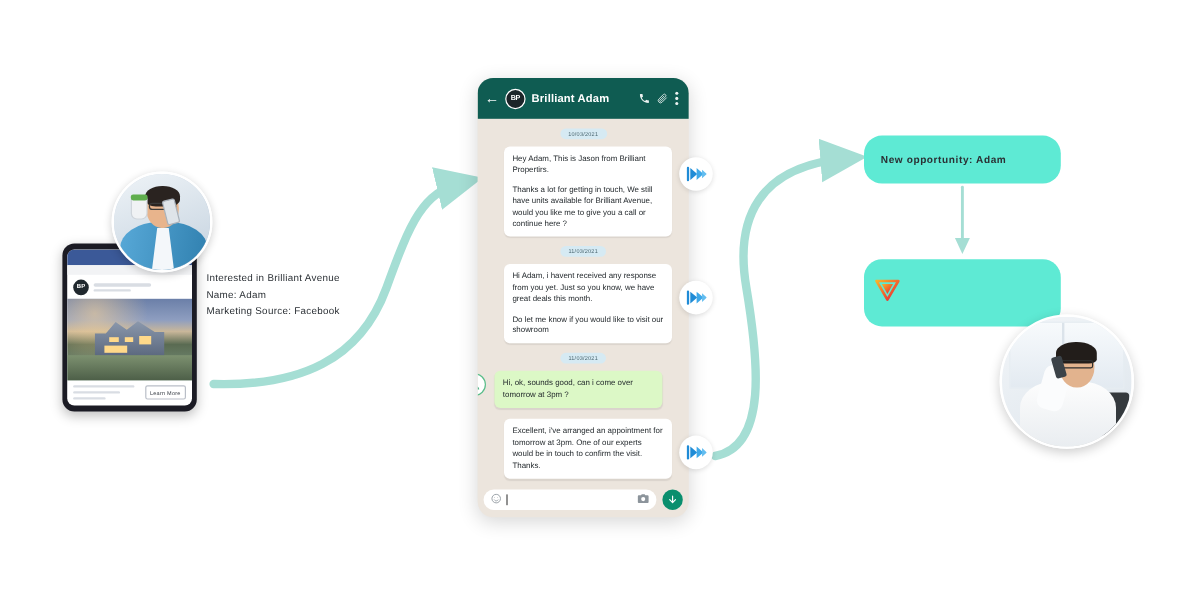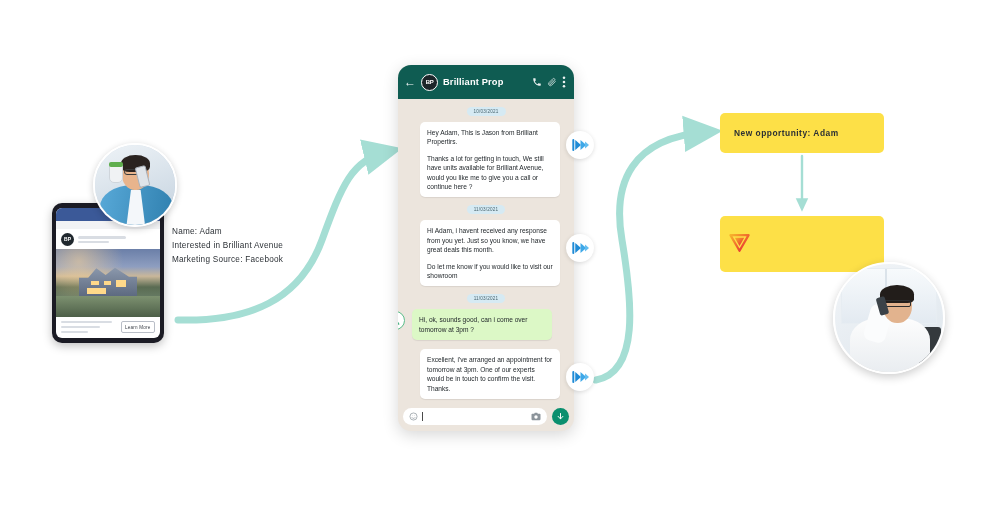--- a/index.html
+++ b/index.html
@@ -120,21 +120,21 @@
 
   
   .fwd {
     position:absolute; width:28px; height:28px; border-radius:50%; background:#fff;
     display:flex; align-items:center; justify-content:center;
     box-shadow:0 1px 4px rgba(0,0,0,.13);
   }
 
   
   .crm-card {
-    position:absolute; background:#fde047; border-radius:5px;
+    position:absolute; background:#5eead4; border-radius:15px;
   }
   #card-opportunity { left:720px; top:113px; width:164px; height:40px;
     display:flex; align-items:center; padding-left:14px; }
   #card-opportunity .ttl { font-size:8.4px; font-weight:bold; color:#2b3034; letter-spacing:.5px; }
 
   #card-notification { left:720px; top:216px; width:164px; height:56px;
     display:flex; align-items:center; gap:9px; padding:0 10px 0 9px; }
   .notif-text { font-size:7.6px; line-height:12px; color:#6f6f70; letter-spacing:.25px; }
 
   .notify-label {
@@ -227,33 +227,33 @@
     <div class="lp-body"></div>
     <div class="lp-shirt"></div>
     <div class="lp-head"></div>
     <div class="lp-hair"></div>
     <div class="lp-glass"></div>
     <div class="lp-cup"></div>
     <div class="lp-phone"></div>
   </div>
 
   <div class="lead-info">
+    <div>Interested in Brilliant Avenue</div>
     <div>Name: Adam</div>
-    <div>Interested in Brilliant Avenue</div>
     <div>Marketing Source: Facebook</div>
   </div>
 
   <div class="wa-phone">
 
     <div class="wa-header">
       <span class="wa-back">←</span>
       <div class="wa-av">
         <span class="bp">BP</span>
       </div>
-      <span class="wa-title">Brilliant Prop</span>
+      <span class="wa-title">Brilliant Adam</span>
       <span class="wa-ico">
         <svg width="10" height="10" viewBox="0 0 24 24" fill="#ffffff">
           <path d="M6.6 10.8c1.4 2.8 3.8 5.2 6.6 6.6l2.2-2.2c.3-.3.7-.4 1-.2 1.2.4 2.4.6 3.6.6.6 0 1 .4 1 1V20c0 .6-.4 1-1 1C10.6 21 3 13.4 3 4c0-.6.4-1 1-1h3.5c.6 0 1 .4 1 1 0 1.3.2 2.5.6 3.6.1.4 0 .8-.2 1l-2.3 2.2z"></path>
         </svg>
       </span>
       <span class="wa-ico">
         <svg width="10" height="10" viewBox="0 0 24 24" fill="none" stroke="#ffffff" stroke-width="2" stroke-linecap="round" opacity=".85">
           <path d="M20 11l-8.5 8.5a4.5 4.5 0 1 1-6.4-6.4l8.7-8.7a3 3 0 1 1 4.3 4.3l-8.7 8.7a1.5 1.5 0 1 1-2.1-2.1l7.8-7.8"></path>
         </svg>
       </span>

